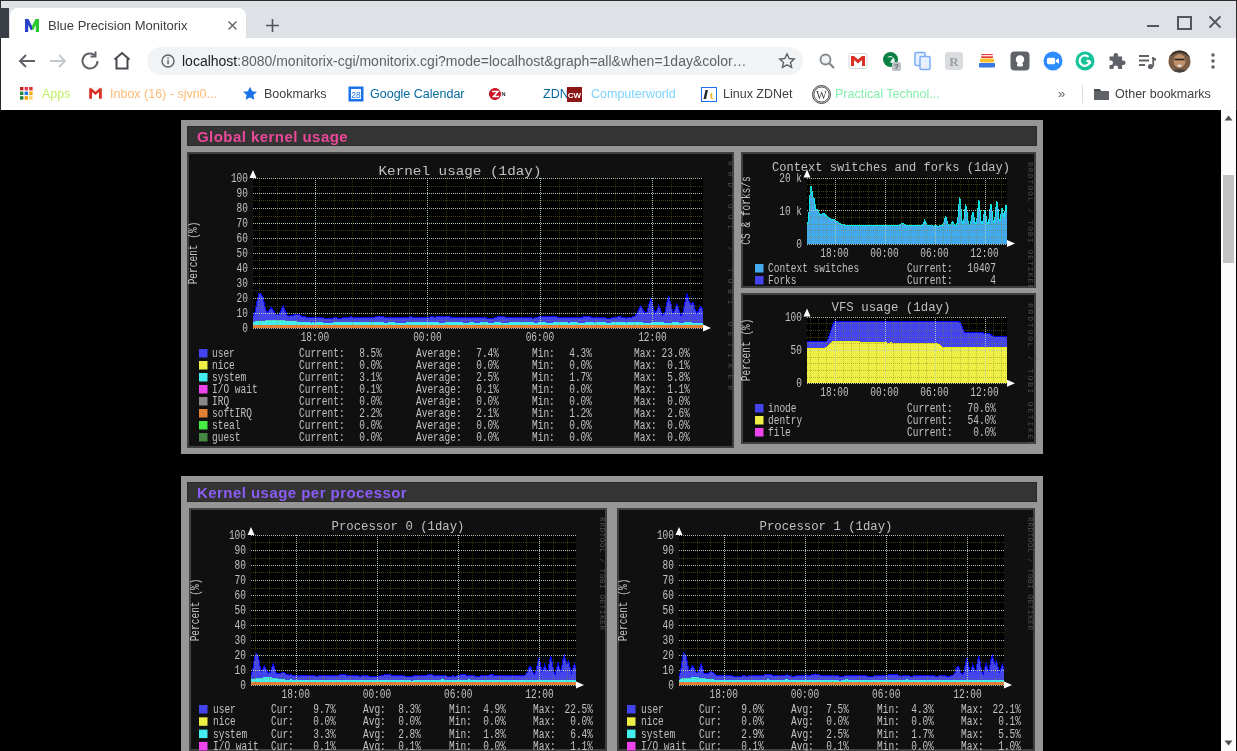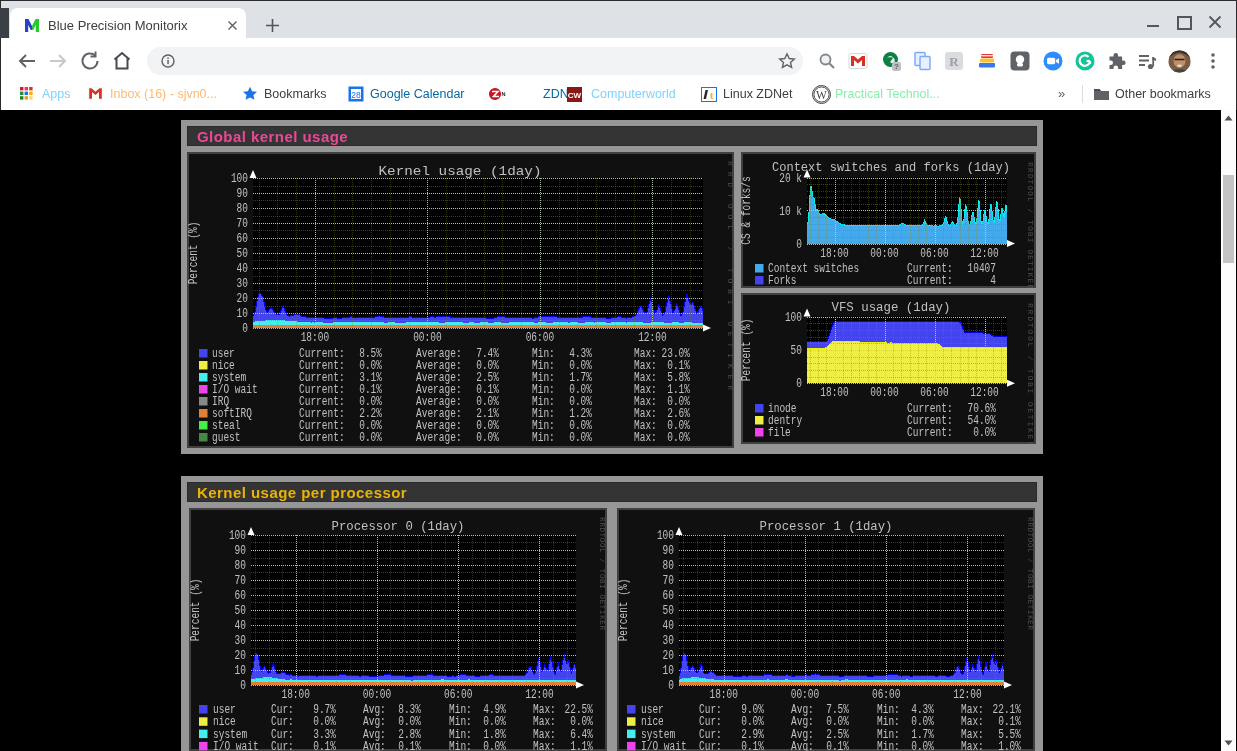--- a/index.html
+++ b/index.html
@@ -46,20 +46,21 @@
     </svg>
 <svg style="position:absolute;left:111px;top:50px" width="22" height="22" viewBox="0 0 22 22">
 <path d="M3.5 9.5 L11 3 L18.5 9.5 M5.5 8.5 L5.5 18.5 L16.5 18.5 L16.5 8.5" stroke="#464b50" stroke-width="2" fill="none"></path>
     </svg>
 <div style="position:absolute;left:147px;top:47px;width:656px;height:28px;background:#f1f3f4;border-radius:14px"></div>
 <svg style="position:absolute;left:161px;top:54px" width="14" height="14" viewBox="0 0 14 14">
 <circle cx="7" cy="7" r="6" stroke="#5f6368" stroke-width="1.4" fill="none"></circle>
 <rect x="6.3" y="6" width="1.5" height="4.2" fill="#5f6368"></rect>
       <rect x="6.3" y="3.4" width="1.5" height="1.5" fill="#5f6368"></rect>
     </svg>
+<div style="position:absolute;left:182px;top:53px;height:17px;font:14px 'Liberation Sans',sans-serif;color:#202124;white-space:nowrap">localhost<span style="color:#5f6368">:8080/monitorix-cgi/monitorix.cgi?mode=localhost&amp;graph=all&amp;when=1day&amp;color…</span></div>
 <svg style="position:absolute;left:778px;top:52px" width="18" height="18" viewBox="0 0 18 18">
 <path d="M9 1.8 L11.2 6.5 16.3 7 12.5 10.4 13.6 15.4 9 12.8 4.4 15.4 5.5 10.4 1.7 7 6.8 6.5 Z" stroke="#5f6368" stroke-width="1.4" fill="none"></path>
     </svg>
 <svg style="position:absolute;left:817px;top:51px" width="20" height="20" viewBox="0 0 20 20">
 <circle cx="8.5" cy="8.5" r="5" stroke="#80868b" stroke-width="1.8" fill="#f0f1f2"></circle>
 <path d="M12.5 12.5 L17 17" stroke="#80868b" stroke-width="2.2"></path>
     </svg>
 <svg style="position:absolute;left:848px;top:51px" width="20" height="20" viewBox="0 0 20 20">
 <rect x="1" y="2.5" width="18" height="15" rx="2" fill="#fff" stroke="#d4d6d8"></rect>
 <path d="M3 5 L3 15 L6 15 L6 9 L10 12.5 L14 9 L14 15 L17 15 L17 5 L14 5 L10 8.5 L6 5 Z" fill="#d93025"></path>
@@ -131,21 +132,21 @@
       <rect x="0.0" y="0.0" width="3.4" height="3.4" fill="#c5221f"></rect>
       <rect x="4.6" y="0.0" width="3.4" height="3.4" fill="#e8384f"></rect>
       <rect x="9.2" y="0.0" width="3.4" height="3.4" fill="#d93025"></rect>
       <rect x="0.0" y="4.6" width="3.4" height="3.4" fill="#1e8e3e"></rect>
       <rect x="4.6" y="4.6" width="3.4" height="3.4" fill="#1a73e8"></rect>
       <rect x="9.2" y="4.6" width="3.4" height="3.4" fill="#f9ab00"></rect>
       <rect x="0.0" y="9.2" width="3.4" height="3.4" fill="#188038"></rect>
       <rect x="4.6" y="9.2" width="3.4" height="3.4" fill="#f29900"></rect>
       <rect x="9.2" y="9.2" width="3.4" height="3.4" fill="#fdd663"></rect>
     </svg>
-<div style="position:absolute;left:42px;top:87px;height:16px;font:12.5px 'Liberation Sans',sans-serif;color:#7dd3fc;white-space:nowrap">Apps</div>
+<div style="position:absolute;left:42px;top:87px;height:16px;font:12.5px 'Liberation Sans',sans-serif;color:#bef264;white-space:nowrap">Apps</div>
 <svg style="position:absolute;left:88px;top:87px" width="15" height="13" viewBox="0 0 15 13">
 <rect x="0" y="0" width="15" height="13" rx="1.5" fill="#fff" stroke="#e0e0e0" stroke-width="0.5"></rect>
 <path d="M1.2 1.2 L1.2 11.8 L4 11.8 L4 5 L7.5 8 L11 5 L11 11.8 L13.8 11.8 L13.8 1.2 L11.5 1.2 L7.5 4.8 L3.5 1.2 Z" fill="#d93025"></path>
     </svg>
 <div style="position:absolute;left:110px;top:87px;height:16px;font:12.5px 'Liberation Sans',sans-serif;color:#fdba74;white-space:nowrap">Inbox (16) - sjvn0...</div>
 <svg style="position:absolute;left:242px;top:86px" width="16" height="16" viewBox="0 0 16 16">
 <path d="M8 0.8 L10.1 5.2 15 5.8 11.4 9 12.4 13.8 8 11.4 3.6 13.8 4.6 9 1 5.8 5.9 5.2 Z" fill="#1a73e8"></path>
     </svg>
 <div style="position:absolute;left:264px;top:87px;height:16px;font:12.5px 'Liberation Sans',sans-serif;color:#3c4043;white-space:nowrap">Bookmarks</div>
 <svg style="position:absolute;left:348px;top:86px" width="16" height="16" viewBox="0 0 16 16">
@@ -182,21 +183,21 @@
 <svg style="position:absolute;left:1093px;top:87px" width="17" height="14" viewBox="0 0 17 14">
 <path d="M1 2 L6.5 2 L8 4 L16 4 L16 13 L1 13 Z" fill="#5f6368"></path>
 <path d="M1 2 L6.5 2 L8 4 L1 4 Z" fill="#494d52"></path>
     </svg>
 <div style="position:absolute;left:1115px;top:87px;height:16px;font:12.5px 'Liberation Sans',sans-serif;color:#3c4043;white-space:nowrap">Other bookmarks</div>
 <div style="position:absolute;left:181px;top:120px;width:862px;height:334px;background:#969696"></div>
 <div style="position:absolute;left:187px;top:126px;width:850px;height:20px;background:#343434;border:1px solid #2a2a2a;box-sizing:border-box"></div>
 <div style="position:absolute;left:197px;top:128px;font:bold 15px 'Liberation Sans',sans-serif;letter-spacing:0.45px;color:#ec4899">Global kernel usage</div>
 <div style="position:absolute;left:181px;top:476px;width:862px;height:275px;background:#969696"></div>
 <div style="position:absolute;left:187px;top:482px;width:850px;height:20px;background:#343434;border:1px solid #2a2a2a;box-sizing:border-box"></div>
-<div style="position:absolute;left:197px;top:484px;font:bold 15px 'Liberation Sans',sans-serif;letter-spacing:0.45px;color:#eab308">Kernel usage per processor</div>
+<div style="position:absolute;left:197px;top:484px;font:bold 15px 'Liberation Sans',sans-serif;letter-spacing:0.45px;color:#8b5cf6">Kernel usage per processor</div>
 <svg style="position:absolute;left:187px;top:152px" width="547" height="296" viewBox="0 0 547 296">
       <rect x="0" y="0" width="547" height="296" fill="#404040"></rect>
 <rect x="2" y="2" width="543" height="292" fill="#101010"></rect>
 <text x="273" y="23" font-family="Liberation Mono" font-size="13.5" fill="#C0C0C0" text-anchor="middle" textLength="163.0" lengthAdjust="spacingAndGlyphs">Kernel usage  (1day)</text>
 <rect x="66" y="26" width="450" height="150" fill="#000000"></rect>
 <path d="M66.0 173.0 L68.0 173.0 L70.0 173.0 L72.0 173.0 L74.0 173.0 L76.0 172.9 L78.1 173.1 L80.1 173.1 L82.1 173.1 L84.1 173.1 L86.1 173.1 L88.1 173.2 L90.1 173.0 L92.1 172.9 L94.1 172.9 L96.1 173.0 L98.1 173.2 L100.2 173.3 L102.2 173.3 L104.2 173.2 L106.2 173.1 L108.2 173.0 L110.2 173.1 L112.2 173.2 L114.2 173.2 L116.2 173.3 L118.2 173.1 L120.2 173.1 L122.2 172.9 L124.3 173.1 L126.3 173.0 L128.3 173.1 L130.3 173.1 L132.3 173.1 L134.3 173.0 L136.3 173.1 L138.3 173.2 L140.3 173.4 L142.3 173.3 L144.3 173.3 L146.4 173.1 L148.4 173.2 L150.4 173.1 L152.4 173.2 L154.4 173.0 L156.4 172.9 L158.4 172.8 L160.4 172.8 L162.4 172.8 L164.4 172.8 L166.4 172.9 L168.5 172.9 L170.5 172.8 L172.5 172.9 L174.5 172.9 L176.5 173.0 L178.5 172.9 L180.5 172.9 L182.5 173.0 L184.5 172.9 L186.5 172.9 L188.5 173.0 L190.6 172.9 L192.6 172.9 L194.6 173.0 L196.6 173.2 L198.6 173.4 L200.6 173.2 L202.6 173.0 L204.6 172.8 L206.6 172.8 L208.6 172.9 L210.6 173.1 L212.7 173.3 L214.7 173.3 L216.7 173.2 L218.7 173.1 L220.7 173.0 L222.7 173.0 L224.7 172.8 L226.7 172.8 L228.7 172.8 L230.7 172.9 L232.7 173.0 L234.8 173.0 L236.8 173.1 L238.8 173.0 L240.8 172.9 L242.8 172.8 L244.8 173.0 L246.8 173.0 L248.8 173.1 L250.8 173.1 L252.8 173.3 L254.8 173.3 L256.8 173.0 L258.9 172.9 L260.9 173.0 L262.9 173.0 L264.9 173.0 L266.9 172.8 L268.9 173.1 L270.9 173.2 L272.9 173.3 L274.9 173.1 L276.9 173.2 L278.9 173.1 L281.0 173.1 L283.0 172.9 L285.0 173.0 L287.0 173.0 L289.0 173.1 L291.0 173.0 L293.0 173.0 L295.0 172.7 L297.0 172.8 L299.0 172.9 L301.0 173.1 L303.1 173.3 L305.1 173.1 L307.1 173.0 L309.1 172.7 L311.1 172.8 L313.1 172.8 L315.1 172.8 L317.1 173.0 L319.1 173.2 L321.1 173.2 L323.1 172.9 L325.2 172.7 L327.2 172.8 L329.2 173.0 L331.2 172.9 L333.2 173.0 L335.2 173.1 L337.2 173.1 L339.2 173.2 L341.2 173.0 L343.2 173.1 L345.2 173.0 L347.2 173.1 L349.3 173.2 L351.3 173.0 L353.3 172.9 L355.3 172.9 L357.3 173.1 L359.3 173.2 L361.3 173.2 L363.3 173.1 L365.3 172.9 L367.3 172.9 L369.3 173.1 L371.4 173.1 L373.4 173.1 L375.4 173.0 L377.4 172.9 L379.4 172.9 L381.4 172.9 L383.4 173.0 L385.4 173.0 L387.4 173.1 L389.4 173.1 L391.4 173.1 L393.5 173.0 L395.5 173.1 L397.5 173.1 L399.5 173.2 L401.5 173.2 L403.5 173.2 L405.5 173.1 L407.5 173.2 L409.5 173.1 L411.5 172.9 L413.5 172.7 L415.6 172.9 L417.6 173.1 L419.6 173.2 L421.6 173.1 L423.6 173.0 L425.6 172.9 L427.6 173.0 L429.6 172.9 L431.6 172.8 L433.6 172.7 L435.6 172.9 L437.7 172.9 L439.7 173.2 L441.7 173.0 L443.7 173.0 L445.7 172.7 L447.7 172.9 L449.7 172.9 L451.7 173.1 L453.7 172.9 L455.7 173.1 L457.7 173.1 L459.8 173.3 L461.8 173.2 L463.8 173.0 L465.8 172.9 L467.8 172.9 L469.8 172.8 L471.8 172.8 L473.8 173.0 L475.8 173.1 L477.8 173.3 L479.8 173.3 L481.8 173.2 L483.9 173.1 L485.9 173.1 L487.9 173.1 L489.9 173.2 L491.9 173.2 L493.9 173.3 L495.9 173.3 L497.9 173.1 L499.9 172.9 L501.9 173.0 L503.9 173.0 L506.0 173.2 L508.0 173.0 L510.0 173.1 L512.0 173.0 L514.0 173.1 L516.0 173.2 L516.0 176.0 L514.0 176.0 L512.0 176.0 L510.0 176.0 L508.0 176.0 L506.0 176.0 L503.9 176.0 L501.9 176.0 L499.9 176.0 L497.9 176.0 L495.9 176.0 L493.9 176.0 L491.9 176.0 L489.9 176.0 L487.9 176.0 L485.9 176.0 L483.9 176.0 L481.8 176.0 L479.8 176.0 L477.8 176.0 L475.8 176.0 L473.8 176.0 L471.8 176.0 L469.8 176.0 L467.8 176.0 L465.8 176.0 L463.8 176.0 L461.8 176.0 L459.8 176.0 L457.7 176.0 L455.7 176.0 L453.7 176.0 L451.7 176.0 L449.7 176.0 L447.7 176.0 L445.7 176.0 L443.7 176.0 L441.7 176.0 L439.7 176.0 L437.7 176.0 L435.6 176.0 L433.6 176.0 L431.6 176.0 L429.6 176.0 L427.6 176.0 L425.6 176.0 L423.6 176.0 L421.6 176.0 L419.6 176.0 L417.6 176.0 L415.6 176.0 L413.5 176.0 L411.5 176.0 L409.5 176.0 L407.5 176.0 L405.5 176.0 L403.5 176.0 L401.5 176.0 L399.5 176.0 L397.5 176.0 L395.5 176.0 L393.5 176.0 L391.4 176.0 L389.4 176.0 L387.4 176.0 L385.4 176.0 L383.4 176.0 L381.4 176.0 L379.4 176.0 L377.4 176.0 L375.4 176.0 L373.4 176.0 L371.4 176.0 L369.3 176.0 L367.3 176.0 L365.3 176.0 L363.3 176.0 L361.3 176.0 L359.3 176.0 L357.3 176.0 L355.3 176.0 L353.3 176.0 L351.3 176.0 L349.3 176.0 L347.2 176.0 L345.2 176.0 L343.2 176.0 L341.2 176.0 L339.2 176.0 L337.2 176.0 L335.2 176.0 L333.2 176.0 L331.2 176.0 L329.2 176.0 L327.2 176.0 L325.2 176.0 L323.1 176.0 L321.1 176.0 L319.1 176.0 L317.1 176.0 L315.1 176.0 L313.1 176.0 L311.1 176.0 L309.1 176.0 L307.1 176.0 L305.1 176.0 L303.1 176.0 L301.0 176.0 L299.0 176.0 L297.0 176.0 L295.0 176.0 L293.0 176.0 L291.0 176.0 L289.0 176.0 L287.0 176.0 L285.0 176.0 L283.0 176.0 L281.0 176.0 L278.9 176.0 L276.9 176.0 L274.9 176.0 L272.9 176.0 L270.9 176.0 L268.9 176.0 L266.9 176.0 L264.9 176.0 L262.9 176.0 L260.9 176.0 L258.9 176.0 L256.8 176.0 L254.8 176.0 L252.8 176.0 L250.8 176.0 L248.8 176.0 L246.8 176.0 L244.8 176.0 L242.8 176.0 L240.8 176.0 L238.8 176.0 L236.8 176.0 L234.8 176.0 L232.7 176.0 L230.7 176.0 L228.7 176.0 L226.7 176.0 L224.7 176.0 L222.7 176.0 L220.7 176.0 L218.7 176.0 L216.7 176.0 L214.7 176.0 L212.7 176.0 L210.6 176.0 L208.6 176.0 L206.6 176.0 L204.6 176.0 L202.6 176.0 L200.6 176.0 L198.6 176.0 L196.6 176.0 L194.6 176.0 L192.6 176.0 L190.6 176.0 L188.5 176.0 L186.5 176.0 L184.5 176.0 L182.5 176.0 L180.5 176.0 L178.5 176.0 L176.5 176.0 L174.5 176.0 L172.5 176.0 L170.5 176.0 L168.5 176.0 L166.4 176.0 L164.4 176.0 L162.4 176.0 L160.4 176.0 L158.4 176.0 L156.4 176.0 L154.4 176.0 L152.4 176.0 L150.4 176.0 L148.4 176.0 L146.4 176.0 L144.3 176.0 L142.3 176.0 L140.3 176.0 L138.3 176.0 L136.3 176.0 L134.3 176.0 L132.3 176.0 L130.3 176.0 L128.3 176.0 L126.3 176.0 L124.3 176.0 L122.2 176.0 L120.2 176.0 L118.2 176.0 L116.2 176.0 L114.2 176.0 L112.2 176.0 L110.2 176.0 L108.2 176.0 L106.2 176.0 L104.2 176.0 L102.2 176.0 L100.2 176.0 L98.1 176.0 L96.1 176.0 L94.1 176.0 L92.1 176.0 L90.1 176.0 L88.1 176.0 L86.1 176.0 L84.1 176.0 L82.1 176.0 L80.1 176.0 L78.1 176.0 L76.0 176.0 L74.0 176.0 L72.0 176.0 L70.0 176.0 L68.0 176.0 L66.0 176.0 Z" fill="#E28136" shape-rendering="crispEdges"></path>
 <path d="M66.0 169.9 L68.0 169.4 L70.0 169.2 L72.0 169.3 L74.0 169.2 L76.0 168.8 L78.1 168.4 L80.1 167.9 L82.1 167.7 L84.1 167.5 L86.1 167.7 L88.1 167.8 L90.1 167.8 L92.1 167.6 L94.1 168.1 L96.1 168.1 L98.1 168.6 L100.2 168.7 L102.2 169.1 L104.2 169.0 L106.2 169.0 L108.2 169.3 L110.2 169.5 L112.2 169.7 L114.2 169.8 L116.2 170.1 L118.2 170.1 L120.2 170.3 L122.2 170.2 L124.3 170.6 L126.3 170.4 L128.3 170.6 L130.3 170.3 L132.3 170.5 L134.3 170.2 L136.3 170.6 L138.3 170.7 L140.3 171.2 L142.3 171.1 L144.3 170.8 L146.4 170.3 L148.4 170.1 L150.4 170.3 L152.4 170.4 L154.4 170.3 L156.4 170.0 L158.4 170.0 L160.4 170.0 L162.4 170.0 L164.4 169.8 L166.4 170.1 L168.5 170.2 L170.5 170.2 L172.5 170.1 L174.5 170.2 L176.5 170.2 L178.5 170.1 L180.5 170.0 L182.5 170.4 L184.5 170.3 L186.5 170.4 L188.5 170.4 L190.6 170.3 L192.6 170.5 L194.6 170.3 L196.6 170.5 L198.6 170.8 L200.6 170.5 L202.6 170.4 L204.6 170.2 L206.6 170.3 L208.6 170.6 L210.6 170.8 L212.7 170.9 L214.7 170.8 L216.7 170.6 L218.7 170.5 L220.7 170.2 L222.7 170.0 L224.7 169.9 L226.7 170.0 L228.7 170.3 L230.7 170.4 L232.7 170.2 L234.8 170.0 L236.8 170.1 L238.8 170.1 L240.8 170.0 L242.8 169.9 L244.8 169.9 L246.8 170.0 L248.8 170.4 L250.8 170.4 L252.8 170.6 L254.8 170.7 L256.8 170.6 L258.9 170.4 L260.9 170.3 L262.9 170.2 L264.9 170.4 L266.9 170.2 L268.9 170.3 L270.9 170.2 L272.9 170.3 L274.9 170.2 L276.9 170.6 L278.9 170.7 L281.0 170.7 L283.0 170.3 L285.0 170.3 L287.0 170.5 L289.0 170.7 L291.0 170.6 L293.0 170.5 L295.0 170.4 L297.0 170.4 L299.0 170.3 L301.0 170.5 L303.1 170.5 L305.1 170.6 L307.1 170.5 L309.1 170.3 L311.1 170.3 L313.1 170.3 L315.1 170.6 L317.1 170.6 L319.1 170.6 L321.1 170.6 L323.1 170.2 L325.2 170.0 L327.2 170.0 L329.2 170.1 L331.2 170.3 L333.2 170.2 L335.2 170.4 L337.2 170.4 L339.2 170.4 L341.2 170.2 L343.2 170.2 L345.2 170.3 L347.2 170.6 L349.3 170.7 L351.3 170.4 L353.3 170.0 L355.3 170.0 L357.3 170.2 L359.3 170.5 L361.3 170.5 L363.3 170.7 L365.3 170.6 L367.3 170.3 L369.3 170.1 L371.4 170.3 L373.4 170.4 L375.4 170.2 L377.4 170.3 L379.4 170.3 L381.4 170.5 L383.4 170.5 L385.4 170.1 L387.4 170.1 L389.4 170.3 L391.4 170.6 L393.5 170.8 L395.5 170.7 L397.5 170.6 L399.5 170.4 L401.5 170.3 L403.5 170.3 L405.5 170.3 L407.5 170.5 L409.5 170.3 L411.5 170.1 L413.5 169.7 L415.6 169.9 L417.6 170.3 L419.6 170.7 L421.6 170.8 L423.6 170.5 L425.6 170.4 L427.6 170.2 L429.6 170.1 L431.6 169.8 L433.6 169.8 L435.6 170.3 L437.7 170.3 L439.7 170.6 L441.7 170.3 L443.7 170.4 L445.7 169.9 L447.7 170.2 L449.7 170.1 L451.7 170.4 L453.7 170.2 L455.7 170.5 L457.7 170.5 L459.8 170.8 L461.8 170.6 L463.8 170.5 L465.8 170.1 L467.8 170.2 L469.8 170.1 L471.8 170.0 L473.8 170.3 L475.8 170.4 L477.8 170.7 L479.8 170.6 L481.8 170.7 L483.9 170.7 L485.9 170.4 L487.9 170.5 L489.9 170.3 L491.9 170.5 L493.9 170.5 L495.9 170.6 L497.9 170.4 L499.9 170.0 L501.9 170.3 L503.9 170.3 L506.0 170.7 L508.0 170.6 L510.0 170.8 L512.0 170.5 L514.0 170.6 L516.0 170.8 L516.0 173.2 L514.0 173.1 L512.0 173.0 L510.0 173.1 L508.0 173.0 L506.0 173.2 L503.9 173.0 L501.9 173.0 L499.9 172.9 L497.9 173.1 L495.9 173.3 L493.9 173.3 L491.9 173.2 L489.9 173.2 L487.9 173.1 L485.9 173.1 L483.9 173.1 L481.8 173.2 L479.8 173.3 L477.8 173.3 L475.8 173.1 L473.8 173.0 L471.8 172.8 L469.8 172.8 L467.8 172.9 L465.8 172.9 L463.8 173.0 L461.8 173.2 L459.8 173.3 L457.7 173.1 L455.7 173.1 L453.7 172.9 L451.7 173.1 L449.7 172.9 L447.7 172.9 L445.7 172.7 L443.7 173.0 L441.7 173.0 L439.7 173.2 L437.7 172.9 L435.6 172.9 L433.6 172.7 L431.6 172.8 L429.6 172.9 L427.6 173.0 L425.6 172.9 L423.6 173.0 L421.6 173.1 L419.6 173.2 L417.6 173.1 L415.6 172.9 L413.5 172.7 L411.5 172.9 L409.5 173.1 L407.5 173.2 L405.5 173.1 L403.5 173.2 L401.5 173.2 L399.5 173.2 L397.5 173.1 L395.5 173.1 L393.5 173.0 L391.4 173.1 L389.4 173.1 L387.4 173.1 L385.4 173.0 L383.4 173.0 L381.4 172.9 L379.4 172.9 L377.4 172.9 L375.4 173.0 L373.4 173.1 L371.4 173.1 L369.3 173.1 L367.3 172.9 L365.3 172.9 L363.3 173.1 L361.3 173.2 L359.3 173.2 L357.3 173.1 L355.3 172.9 L353.3 172.9 L351.3 173.0 L349.3 173.2 L347.2 173.1 L345.2 173.0 L343.2 173.1 L341.2 173.0 L339.2 173.2 L337.2 173.1 L335.2 173.1 L333.2 173.0 L331.2 172.9 L329.2 173.0 L327.2 172.8 L325.2 172.7 L323.1 172.9 L321.1 173.2 L319.1 173.2 L317.1 173.0 L315.1 172.8 L313.1 172.8 L311.1 172.8 L309.1 172.7 L307.1 173.0 L305.1 173.1 L303.1 173.3 L301.0 173.1 L299.0 172.9 L297.0 172.8 L295.0 172.7 L293.0 173.0 L291.0 173.0 L289.0 173.1 L287.0 173.0 L285.0 173.0 L283.0 172.9 L281.0 173.1 L278.9 173.1 L276.9 173.2 L274.9 173.1 L272.9 173.3 L270.9 173.2 L268.9 173.1 L266.9 172.8 L264.9 173.0 L262.9 173.0 L260.9 173.0 L258.9 172.9 L256.8 173.0 L254.8 173.3 L252.8 173.3 L250.8 173.1 L248.8 173.1 L246.8 173.0 L244.8 173.0 L242.8 172.8 L240.8 172.9 L238.8 173.0 L236.8 173.1 L234.8 173.0 L232.7 173.0 L230.7 172.9 L228.7 172.8 L226.7 172.8 L224.7 172.8 L222.7 173.0 L220.7 173.0 L218.7 173.1 L216.7 173.2 L214.7 173.3 L212.7 173.3 L210.6 173.1 L208.6 172.9 L206.6 172.8 L204.6 172.8 L202.6 173.0 L200.6 173.2 L198.6 173.4 L196.6 173.2 L194.6 173.0 L192.6 172.9 L190.6 172.9 L188.5 173.0 L186.5 172.9 L184.5 172.9 L182.5 173.0 L180.5 172.9 L178.5 172.9 L176.5 173.0 L174.5 172.9 L172.5 172.9 L170.5 172.8 L168.5 172.9 L166.4 172.9 L164.4 172.8 L162.4 172.8 L160.4 172.8 L158.4 172.8 L156.4 172.9 L154.4 173.0 L152.4 173.2 L150.4 173.1 L148.4 173.2 L146.4 173.1 L144.3 173.3 L142.3 173.3 L140.3 173.4 L138.3 173.2 L136.3 173.1 L134.3 173.0 L132.3 173.1 L130.3 173.1 L128.3 173.1 L126.3 173.0 L124.3 173.1 L122.2 172.9 L120.2 173.1 L118.2 173.1 L116.2 173.3 L114.2 173.2 L112.2 173.2 L110.2 173.1 L108.2 173.0 L106.2 173.1 L104.2 173.2 L102.2 173.3 L100.2 173.3 L98.1 173.2 L96.1 173.0 L94.1 172.9 L92.1 172.9 L90.1 173.0 L88.1 173.2 L86.1 173.1 L84.1 173.1 L82.1 173.1 L80.1 173.1 L78.1 173.1 L76.0 172.9 L74.0 173.0 L72.0 173.0 L70.0 173.0 L68.0 173.0 L66.0 173.0 Z" fill="#44EEEE" shape-rendering="crispEdges"></path>
 <path d="M66.0 164.3 L68.0 159.9 L70.0 149.4 L72.0 141.1 L74.0 141.8 L76.0 145.1 L78.1 155.3 L80.1 160.6 L82.1 158.0 L84.1 155.3 L86.1 157.9 L88.1 161.5 L90.1 163.1 L92.1 162.4 L94.1 158.4 L96.1 153.7 L98.1 158.7 L100.2 163.1 L102.2 164.2 L104.2 163.8 L106.2 163.1 L108.2 162.3 L110.2 162.0 L112.2 162.7 L114.2 163.9 L116.2 164.7 L118.2 164.9 L120.2 165.1 L122.2 165.2 L124.3 165.8 L126.3 165.7 L128.3 165.9 L130.3 165.6 L132.3 165.9 L134.3 165.7 L136.3 166.0 L138.3 166.1 L140.3 166.7 L142.3 166.6 L144.3 166.2 L146.4 165.9 L148.4 165.7 L150.4 166.0 L152.4 166.2 L154.4 166.2 L156.4 165.8 L158.4 165.5 L160.4 165.2 L162.4 165.1 L164.4 164.9 L166.4 165.3 L168.5 165.3 L170.5 165.3 L172.5 165.1 L174.5 165.2 L176.5 165.1 L178.5 165.1 L180.5 165.2 L182.5 166.0 L184.5 165.9 L186.5 165.6 L188.5 164.9 L190.6 164.1 L192.6 164.0 L194.6 164.0 L196.6 164.8 L198.6 165.3 L200.6 165.1 L202.6 165.1 L204.6 165.2 L206.6 165.6 L208.6 165.9 L210.6 165.8 L212.7 165.7 L214.7 165.6 L216.7 165.5 L218.7 165.4 L220.7 165.2 L222.7 164.9 L224.7 165.0 L226.7 165.3 L228.7 165.7 L230.7 165.7 L232.7 165.5 L234.8 165.4 L236.8 165.6 L238.8 165.6 L240.8 165.2 L242.8 165.0 L244.8 164.9 L246.8 165.0 L248.8 165.0 L250.8 164.6 L252.8 164.2 L254.8 164.2 L256.8 164.4 L258.9 164.6 L260.9 164.8 L262.9 164.9 L264.9 165.3 L266.9 165.2 L268.9 165.3 L270.9 165.1 L272.9 165.3 L274.9 165.3 L276.9 165.9 L278.9 166.0 L281.0 165.9 L283.0 165.4 L285.0 165.4 L287.0 165.6 L289.0 165.8 L291.0 165.6 L293.0 165.5 L295.0 165.5 L297.0 165.7 L299.0 165.9 L301.0 166.3 L303.1 166.4 L305.1 166.3 L307.1 165.9 L309.1 165.2 L311.1 164.8 L313.1 164.5 L315.1 164.7 L317.1 164.9 L319.1 165.2 L321.1 165.5 L323.1 165.3 L325.2 165.2 L327.2 165.4 L329.2 165.5 L331.2 165.5 L333.2 165.3 L335.2 165.5 L337.2 165.7 L339.2 165.8 L341.2 165.7 L343.2 165.9 L345.2 166.0 L347.2 166.0 L349.3 165.6 L351.3 164.9 L353.3 164.4 L355.3 164.2 L357.3 164.1 L359.3 164.0 L361.3 164.0 L363.3 164.4 L365.3 164.7 L367.3 164.7 L369.3 164.9 L371.4 165.5 L373.4 165.8 L375.4 165.7 L377.4 165.6 L379.4 165.7 L381.4 165.8 L383.4 165.6 L385.4 165.2 L387.4 165.3 L389.4 165.5 L391.4 165.7 L393.5 165.5 L395.5 165.0 L397.5 164.5 L399.5 164.3 L401.5 164.6 L403.5 164.9 L405.5 165.3 L407.5 165.6 L409.5 165.7 L411.5 165.6 L413.5 165.2 L415.6 165.3 L417.6 165.7 L419.6 166.3 L421.6 166.4 L423.6 166.1 L425.6 165.8 L427.6 165.4 L429.6 165.0 L431.6 164.6 L433.6 164.8 L435.6 165.6 L437.7 165.8 L439.7 166.2 L441.7 165.6 L443.7 165.3 L445.7 164.7 L447.7 164.3 L449.7 161.6 L451.7 157.1 L453.7 154.0 L455.7 156.9 L457.7 160.9 L459.8 160.7 L461.8 152.5 L463.8 146.6 L465.8 152.7 L467.8 160.9 L469.8 158.6 L471.8 153.0 L473.8 158.6 L475.8 163.4 L477.8 161.0 L479.8 151.2 L481.8 144.7 L483.9 151.9 L485.9 160.6 L487.9 157.7 L489.9 151.3 L491.9 157.9 L493.9 163.9 L495.9 161.0 L497.9 150.0 L499.9 141.9 L501.9 148.5 L503.9 152.5 L506.0 149.8 L508.0 156.7 L510.0 161.7 L512.0 157.2 L514.0 153.9 L516.0 158.7 L516.0 170.8 L514.0 170.6 L512.0 170.5 L510.0 170.8 L508.0 170.6 L506.0 170.7 L503.9 170.3 L501.9 170.3 L499.9 170.0 L497.9 170.4 L495.9 170.6 L493.9 170.5 L491.9 170.5 L489.9 170.3 L487.9 170.5 L485.9 170.4 L483.9 170.7 L481.8 170.7 L479.8 170.6 L477.8 170.7 L475.8 170.4 L473.8 170.3 L471.8 170.0 L469.8 170.1 L467.8 170.2 L465.8 170.1 L463.8 170.5 L461.8 170.6 L459.8 170.8 L457.7 170.5 L455.7 170.5 L453.7 170.2 L451.7 170.4 L449.7 170.1 L447.7 170.2 L445.7 169.9 L443.7 170.4 L441.7 170.3 L439.7 170.6 L437.7 170.3 L435.6 170.3 L433.6 169.8 L431.6 169.8 L429.6 170.1 L427.6 170.2 L425.6 170.4 L423.6 170.5 L421.6 170.8 L419.6 170.7 L417.6 170.3 L415.6 169.9 L413.5 169.7 L411.5 170.1 L409.5 170.3 L407.5 170.5 L405.5 170.3 L403.5 170.3 L401.5 170.3 L399.5 170.4 L397.5 170.6 L395.5 170.7 L393.5 170.8 L391.4 170.6 L389.4 170.3 L387.4 170.1 L385.4 170.1 L383.4 170.5 L381.4 170.5 L379.4 170.3 L377.4 170.3 L375.4 170.2 L373.4 170.4 L371.4 170.3 L369.3 170.1 L367.3 170.3 L365.3 170.6 L363.3 170.7 L361.3 170.5 L359.3 170.5 L357.3 170.2 L355.3 170.0 L353.3 170.0 L351.3 170.4 L349.3 170.7 L347.2 170.6 L345.2 170.3 L343.2 170.2 L341.2 170.2 L339.2 170.4 L337.2 170.4 L335.2 170.4 L333.2 170.2 L331.2 170.3 L329.2 170.1 L327.2 170.0 L325.2 170.0 L323.1 170.2 L321.1 170.6 L319.1 170.6 L317.1 170.6 L315.1 170.6 L313.1 170.3 L311.1 170.3 L309.1 170.3 L307.1 170.5 L305.1 170.6 L303.1 170.5 L301.0 170.5 L299.0 170.3 L297.0 170.4 L295.0 170.4 L293.0 170.5 L291.0 170.6 L289.0 170.7 L287.0 170.5 L285.0 170.3 L283.0 170.3 L281.0 170.7 L278.9 170.7 L276.9 170.6 L274.9 170.2 L272.9 170.3 L270.9 170.2 L268.9 170.3 L266.9 170.2 L264.9 170.4 L262.9 170.2 L260.9 170.3 L258.9 170.4 L256.8 170.6 L254.8 170.7 L252.8 170.6 L250.8 170.4 L248.8 170.4 L246.8 170.0 L244.8 169.9 L242.8 169.9 L240.8 170.0 L238.8 170.1 L236.8 170.1 L234.8 170.0 L232.7 170.2 L230.7 170.4 L228.7 170.3 L226.7 170.0 L224.7 169.9 L222.7 170.0 L220.7 170.2 L218.7 170.5 L216.7 170.6 L214.7 170.8 L212.7 170.9 L210.6 170.8 L208.6 170.6 L206.6 170.3 L204.6 170.2 L202.6 170.4 L200.6 170.5 L198.6 170.8 L196.6 170.5 L194.6 170.3 L192.6 170.5 L190.6 170.3 L188.5 170.4 L186.5 170.4 L184.5 170.3 L182.5 170.4 L180.5 170.0 L178.5 170.1 L176.5 170.2 L174.5 170.2 L172.5 170.1 L170.5 170.2 L168.5 170.2 L166.4 170.1 L164.4 169.8 L162.4 170.0 L160.4 170.0 L158.4 170.0 L156.4 170.0 L154.4 170.3 L152.4 170.4 L150.4 170.3 L148.4 170.1 L146.4 170.3 L144.3 170.8 L142.3 171.1 L140.3 171.2 L138.3 170.7 L136.3 170.6 L134.3 170.2 L132.3 170.5 L130.3 170.3 L128.3 170.6 L126.3 170.4 L124.3 170.6 L122.2 170.2 L120.2 170.3 L118.2 170.1 L116.2 170.1 L114.2 169.8 L112.2 169.7 L110.2 169.5 L108.2 169.3 L106.2 169.0 L104.2 169.0 L102.2 169.1 L100.2 168.7 L98.1 168.6 L96.1 168.1 L94.1 168.1 L92.1 167.6 L90.1 167.8 L88.1 167.8 L86.1 167.7 L84.1 167.5 L82.1 167.7 L80.1 167.9 L78.1 168.4 L76.0 168.8 L74.0 169.2 L72.0 169.3 L70.0 169.2 L68.0 169.4 L66.0 169.9 Z" fill="#4444EE" shape-rendering="crispEdges"></path>
 <path d="M66.0 164.3 L68.0 159.9 L70.0 149.4 L72.0 141.1 L74.0 141.8 L76.0 145.1 L78.1 155.3 L80.1 160.6 L82.1 158.0 L84.1 155.3 L86.1 157.9 L88.1 161.5 L90.1 163.1 L92.1 162.4 L94.1 158.4 L96.1 153.7 L98.1 158.7 L100.2 163.1 L102.2 164.2 L104.2 163.8 L106.2 163.1 L108.2 162.3 L110.2 162.0 L112.2 162.7 L114.2 163.9 L116.2 164.7 L118.2 164.9 L120.2 165.1 L122.2 165.2 L124.3 165.8 L126.3 165.7 L128.3 165.9 L130.3 165.6 L132.3 165.9 L134.3 165.7 L136.3 166.0 L138.3 166.1 L140.3 166.7 L142.3 166.6 L144.3 166.2 L146.4 165.9 L148.4 165.7 L150.4 166.0 L152.4 166.2 L154.4 166.2 L156.4 165.8 L158.4 165.5 L160.4 165.2 L162.4 165.1 L164.4 164.9 L166.4 165.3 L168.5 165.3 L170.5 165.3 L172.5 165.1 L174.5 165.2 L176.5 165.1 L178.5 165.1 L180.5 165.2 L182.5 166.0 L184.5 165.9 L186.5 165.6 L188.5 164.9 L190.6 164.1 L192.6 164.0 L194.6 164.0 L196.6 164.8 L198.6 165.3 L200.6 165.1 L202.6 165.1 L204.6 165.2 L206.6 165.6 L208.6 165.9 L210.6 165.8 L212.7 165.7 L214.7 165.6 L216.7 165.5 L218.7 165.4 L220.7 165.2 L222.7 164.9 L224.7 165.0 L226.7 165.3 L228.7 165.7 L230.7 165.7 L232.7 165.5 L234.8 165.4 L236.8 165.6 L238.8 165.6 L240.8 165.2 L242.8 165.0 L244.8 164.9 L246.8 165.0 L248.8 165.0 L250.8 164.6 L252.8 164.2 L254.8 164.2 L256.8 164.4 L258.9 164.6 L260.9 164.8 L262.9 164.9 L264.9 165.3 L266.9 165.2 L268.9 165.3 L270.9 165.1 L272.9 165.3 L274.9 165.3 L276.9 165.9 L278.9 166.0 L281.0 165.9 L283.0 165.4 L285.0 165.4 L287.0 165.6 L289.0 165.8 L291.0 165.6 L293.0 165.5 L295.0 165.5 L297.0 165.7 L299.0 165.9 L301.0 166.3 L303.1 166.4 L305.1 166.3 L307.1 165.9 L309.1 165.2 L311.1 164.8 L313.1 164.5 L315.1 164.7 L317.1 164.9 L319.1 165.2 L321.1 165.5 L323.1 165.3 L325.2 165.2 L327.2 165.4 L329.2 165.5 L331.2 165.5 L333.2 165.3 L335.2 165.5 L337.2 165.7 L339.2 165.8 L341.2 165.7 L343.2 165.9 L345.2 166.0 L347.2 166.0 L349.3 165.6 L351.3 164.9 L353.3 164.4 L355.3 164.2 L357.3 164.1 L359.3 164.0 L361.3 164.0 L363.3 164.4 L365.3 164.7 L367.3 164.7 L369.3 164.9 L371.4 165.5 L373.4 165.8 L375.4 165.7 L377.4 165.6 L379.4 165.7 L381.4 165.8 L383.4 165.6 L385.4 165.2 L387.4 165.3 L389.4 165.5 L391.4 165.7 L393.5 165.5 L395.5 165.0 L397.5 164.5 L399.5 164.3 L401.5 164.6 L403.5 164.9 L405.5 165.3 L407.5 165.6 L409.5 165.7 L411.5 165.6 L413.5 165.2 L415.6 165.3 L417.6 165.7 L419.6 166.3 L421.6 166.4 L423.6 166.1 L425.6 165.8 L427.6 165.4 L429.6 165.0 L431.6 164.6 L433.6 164.8 L435.6 165.6 L437.7 165.8 L439.7 166.2 L441.7 165.6 L443.7 165.3 L445.7 164.7 L447.7 164.3 L449.7 161.6 L451.7 157.1 L453.7 154.0 L455.7 156.9 L457.7 160.9 L459.8 160.7 L461.8 152.5 L463.8 146.6 L465.8 152.7 L467.8 160.9 L469.8 158.6 L471.8 153.0 L473.8 158.6 L475.8 163.4 L477.8 161.0 L479.8 151.2 L481.8 144.7 L483.9 151.9 L485.9 160.6 L487.9 157.7 L489.9 151.3 L491.9 157.9 L493.9 163.9 L495.9 161.0 L497.9 150.0 L499.9 141.9 L501.9 148.5 L503.9 152.5 L506.0 149.8 L508.0 156.7 L510.0 161.7 L512.0 157.2 L514.0 153.9 L516.0 158.7 " fill="none" stroke="#0000EE" stroke-width="1" shape-rendering="crispEdges"></path>
 <line x1="66" y1="168.5" x2="516" y2="168.5" stroke="#808020" stroke-opacity="0.5" stroke-width="1" stroke-dasharray="1 1" shape-rendering="crispEdges"></line>

